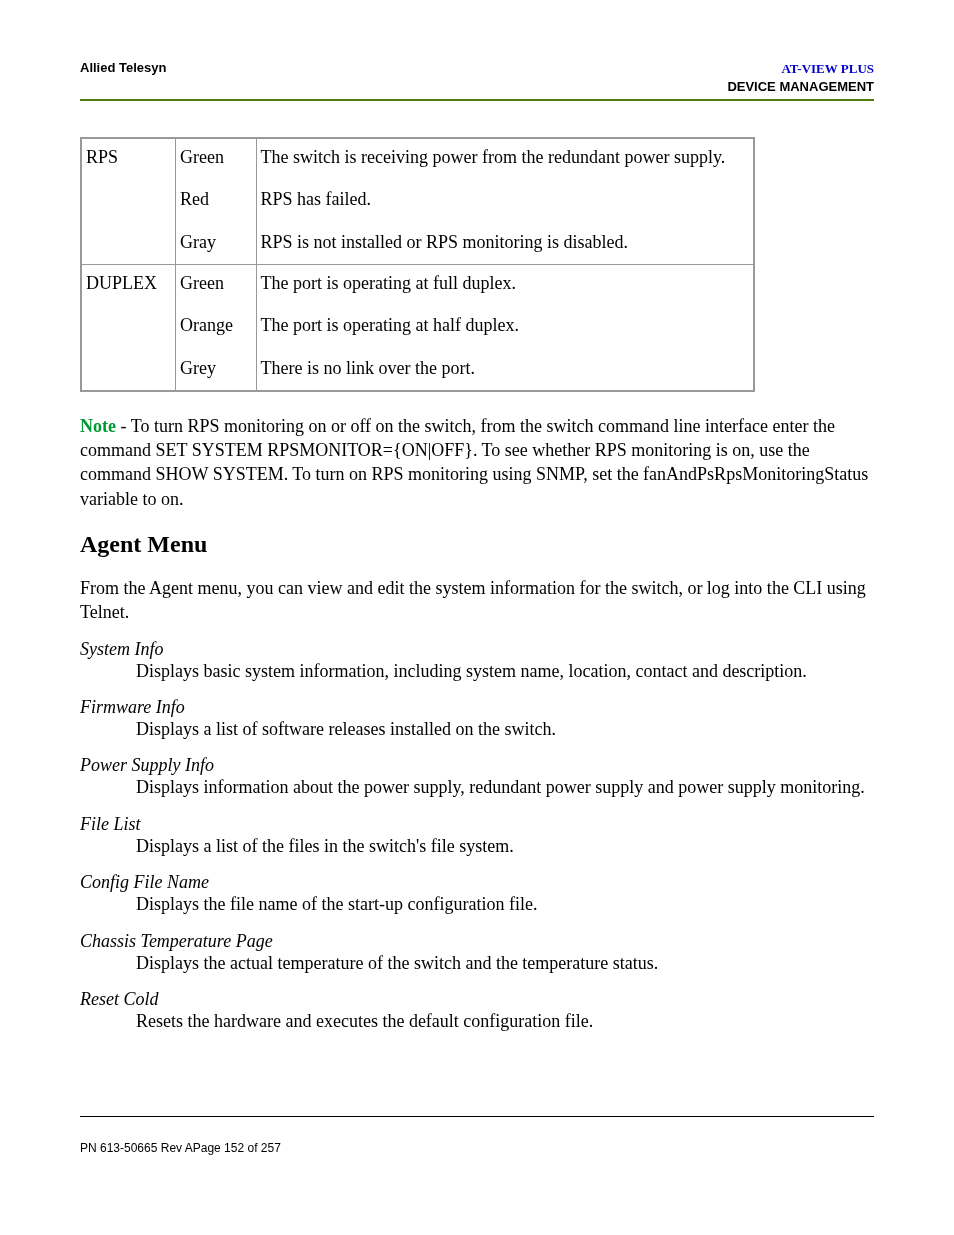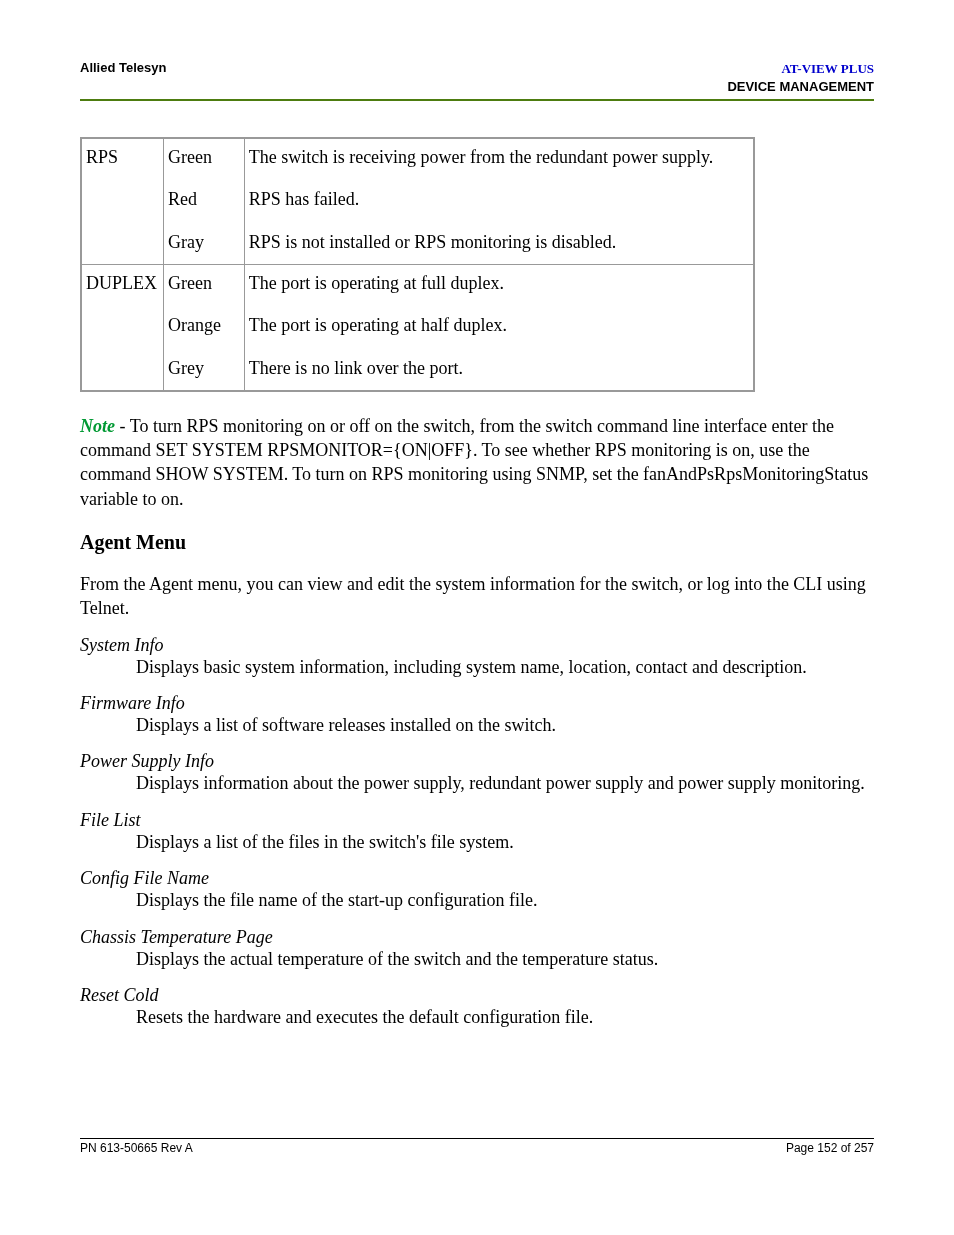--- a/index.html
+++ b/index.html
@@ -43,41 +43,40 @@
     color: #000;
   }
   table.data {
     border-collapse: collapse;
     width: 85%;
     margin-bottom: 22px;
     border: 2px solid #999;
   }
   table.data td {
     border: 1px solid #999;
-    padding: 6px 6px 10px 4px;
+    padding: 6px 18px 10px 4px;
     vertical-align: top;
     font-size: 18px;
     line-height: 1.35;
   }
   td.col1 { width: 12%; }
   td.col2 { width: 12%; }
   td.col3 { width: 76%; }
   .color-line { margin-bottom: 18px; display:block; }
   .color-line:last-child { margin-bottom: 0; }
   .note-block {
     margin: 0 0 18px 0;
     line-height: 1.35;
   }
   .note-label {
     color: #009933;
-    font-style: italic;
     font-weight: bold;
   }
   h2.section-heading {
-    font-size: 20px;
+    font-size: 24px;
     font-weight: bold;
     margin: 20px 0 18px 0;
   }
   .intro {
     margin-bottom: 8px;
     line-height: 1.35;
     font-family: Liberation Serif, serif;
   }
   .def-list { margin-top: 10px; }
   .def-term {
@@ -87,23 +86,22 @@
   .def-desc {
     margin-left: 56px;
     line-height: 1.3;
   }
   .footer {
     border-top: 1px solid #000;
     position: absolute;
     bottom: 80px;
     left: 80px;
     right: 80px;
-    padding-top: 2px;
+    padding-top: 24px;
     display: flex;
-    justify-content: space-between;
     font-family: Verdana, Arial, sans-serif;
     font-size: 12px;
   }
 </style>
 </head>
 <body>
 
 <div class="page">
 
   <div class="header">

